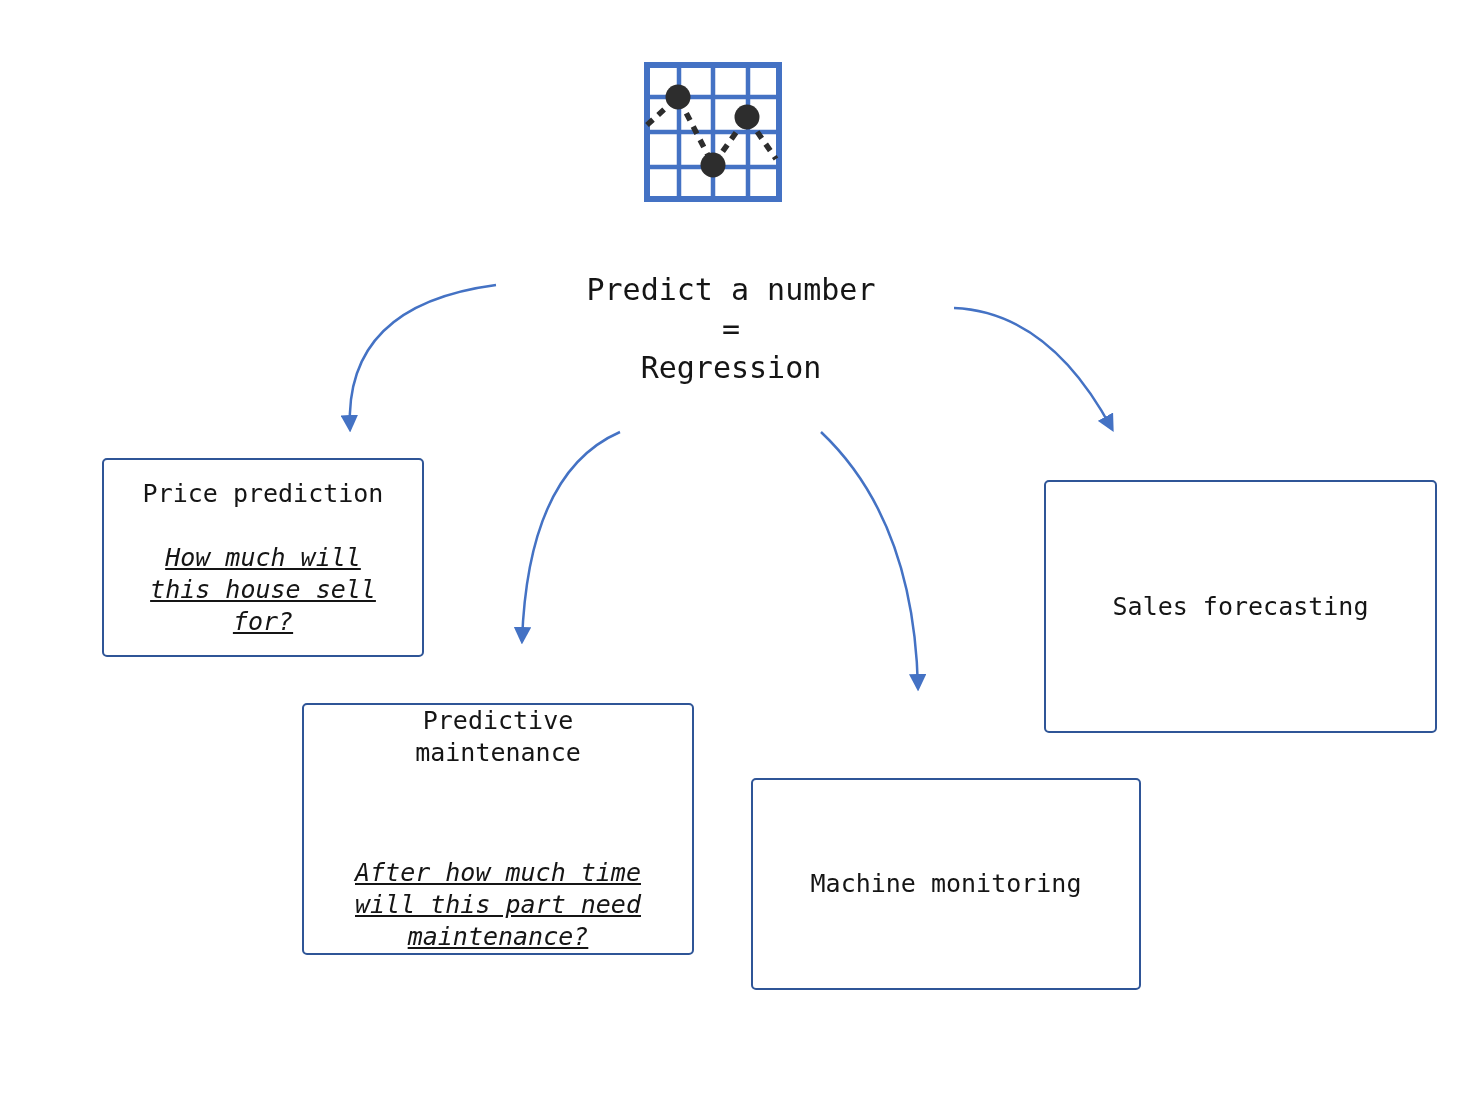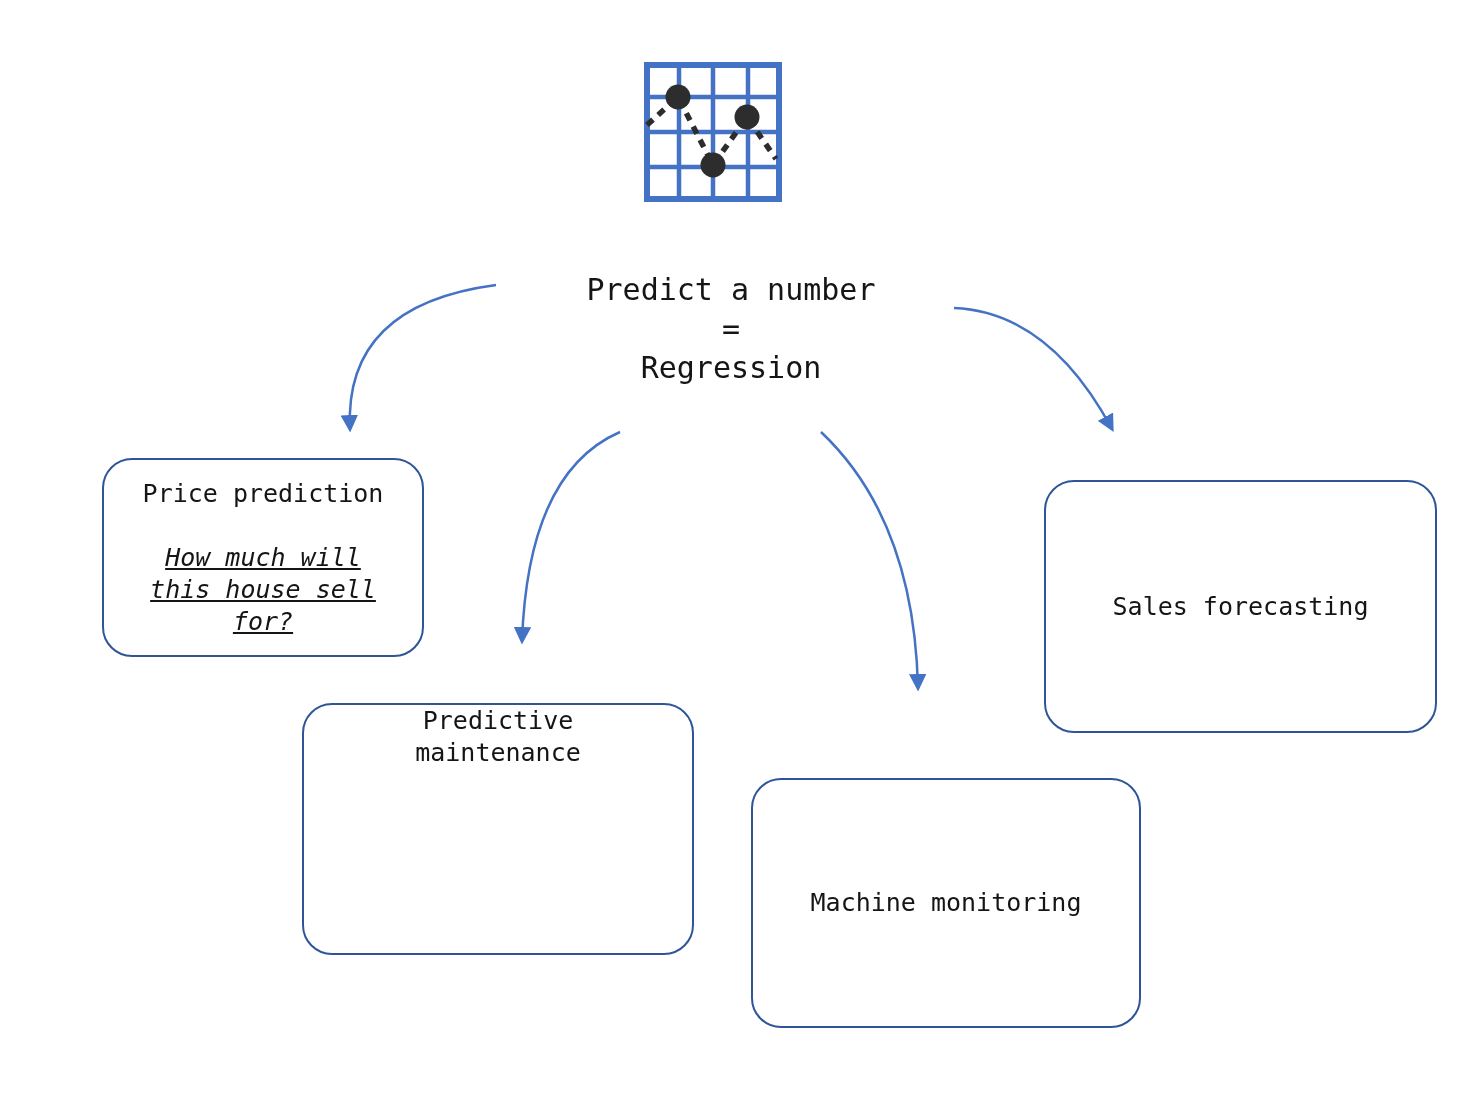--- a/index.html
+++ b/index.html
@@ -39,21 +39,21 @@
     text-align: center;
     font-size: 30px;
     line-height: 39px;
     white-space: pre-line;
     color: #151515;
   }
   .node {
     position: absolute;
     box-sizing: border-box;
     border: 2.5px solid #2F5597;
-    border-radius: 30px;
+    border-radius: 5px;
     background: #ffffff;
     display: flex;
     flex-direction: column;
     align-items: center;
     justify-content: center;
     text-align: center;
     font-size: 25px;
     line-height: 32px;
   }
   .node-title {
@@ -62,21 +62,21 @@
   }
   .node-question {
     white-space: pre-line;
     font-style: italic;
     margin-top: 32px;
     color: #151515;
     text-decoration: underline;
   }
   .node-price        { left: 58px;   top: 458px; width: 322px; height: 199px; }
   .node-maintenance  { left: 258px;  top: 703px; width: 392px; height: 252px; justify-content: space-between; }
-  .node-monitoring   { left: 707px;  top: 778px; width: 390px; height: 250px; }
+  .node-monitoring   { left: 707px;  top: 778px; width: 390px; height: 212px; }
   .node-sales        { left: 1000px; top: 480px; width: 393px; height: 253px; gap: 28px; }
 </style>
 </head>
 <body>
 
 <div class="canvas">
 
   <svg class="arrows" viewBox="0 0 1474 1100" xmlns="http://www.w3.org/2000/svg">
     <defs>
       <marker id="arrowhead" viewBox="0 0 10 10" refX="8" refY="5" markerWidth="7" markerHeight="7" orient="auto">
@@ -114,20 +114,23 @@
   <div class="node node-price">
     <div class="node-title">Price prediction</div>
     <div class="node-question">How much will
 this house sell
 for?</div>
   </div>
 
   <div class="node node-maintenance">
     <div class="node-title">Predictive
 maintenance</div>
+    <div class="node-question">After how much time
+will this part need
+maintenance?</div>
   </div>
 
   <div class="node node-monitoring">
     <div class="node-title">Machine monitoring</div>
   </div>
 
   <div class="node node-sales">
     <div class="node-title">Sales forecasting</div>
   </div>
 

